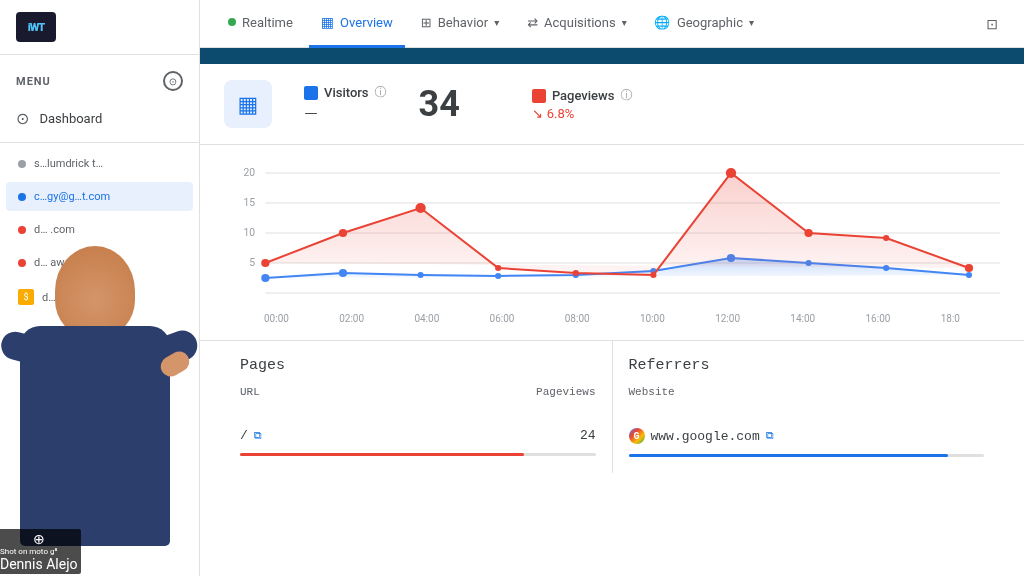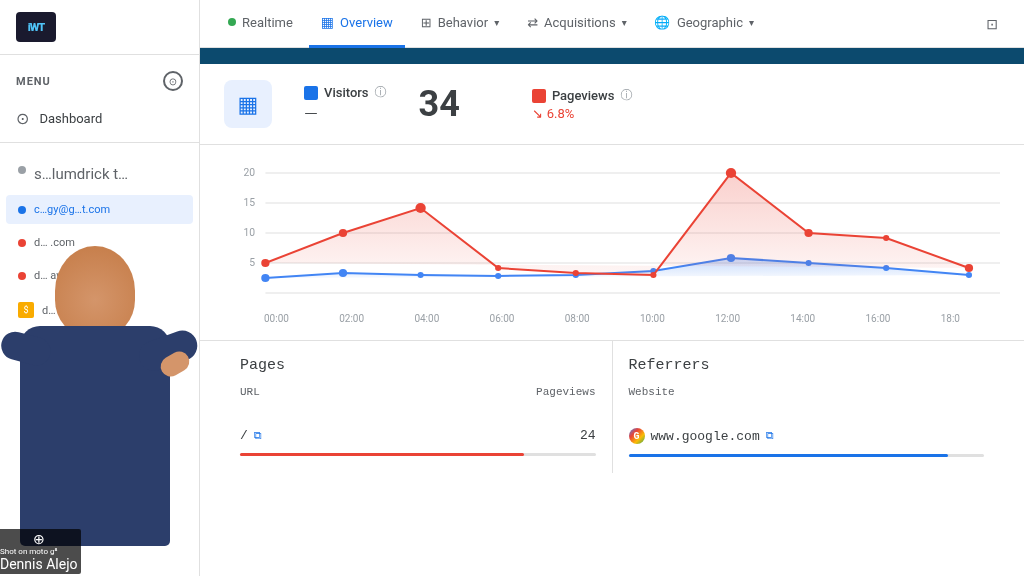--- a/index.html
+++ b/index.html
@@ -222,21 +222,21 @@
     <div class="sidebar-menu-icon">⊙</div>
   </div>
   <div class="sidebar-item">
     <span class="icon">⊙</span>
     <span>Dashboard</span>
   </div>
   <hr class="sidebar-divider">
 
   <div class="sidebar-site-item">
     <span class="site-dot grey"></span>
-    <span style="font-size:15px;color:#5f6368;overflow:hidden;text-overflow:ellipsis;white-space:nowrap;margin-top:8px;">s…lumdrick t…</span>
+    <span style="font-size:11px;color:#5f6368;overflow:hidden;text-overflow:ellipsis;white-space:nowrap;">s…lumdrick t…</span>
   </div>
   <div class="sidebar-site-item active">
     <span class="site-dot"></span>
     <span style="font-size:11px;overflow:hidden;text-overflow:ellipsis;white-space:nowrap;">c…gy@g…t.com</span>
   </div>
   <div class="sidebar-site-item">
     <span class="site-dot red"></span>
     <span style="font-size:11px;color:#5f6368;overflow:hidden;text-overflow:ellipsis;white-space:nowrap;">d…        .com</span>
   </div>
   <div class="sidebar-site-item">

